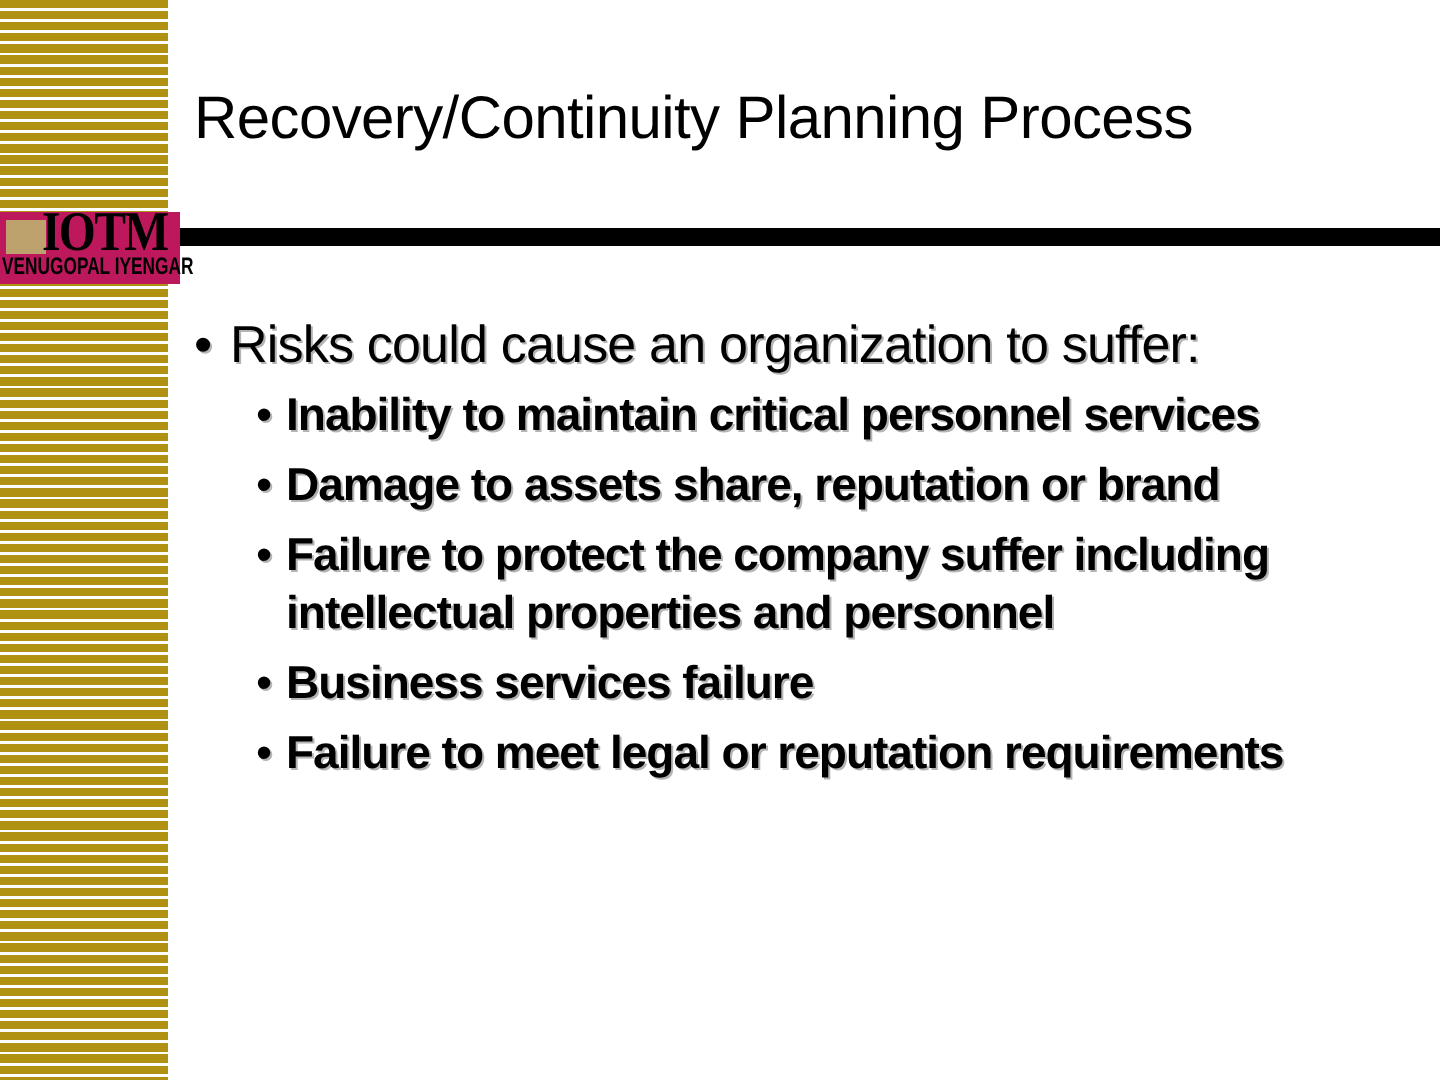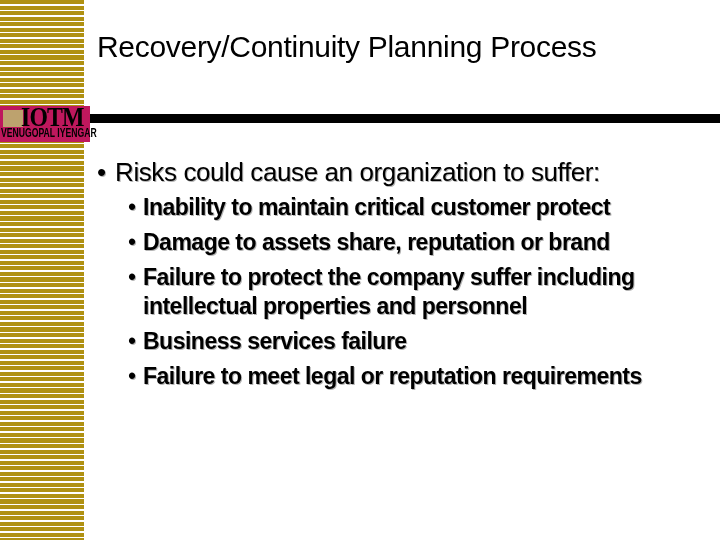--- a/index.html
+++ b/index.html
@@ -49,21 +49,21 @@
   }
 
   
   .title-bar {
     position:absolute; left:90px; right:0; top:114px; height:9px;
     background:var(--bar,#000);
   }
 
   
   .page-title {
-    position:absolute; left:97px; top:29px; right:10px;
+    position:absolute; left:97px; top:42px; right:10px;
     font-size:30px; line-height:36px; letter-spacing:-0.3px;
     color:#000; white-space:nowrap;
   }
 
   
   .content {
     position:absolute; left:90px; top:156px; width:630px;
   }
   .bullet-item { position:relative; }
   .bullet-item .marker {
@@ -104,21 +104,21 @@
   <div class="page-title">Recovery/Continuity Planning Process</div>
 
   <div class="content">
     <div class="bullet-item lvl1">
       <span class="marker">•</span>
       <span class="txt">Risks could cause an organization to suffer:</span>
     </div>
 
   <div class="bullet-item lvl2">
         <span class="marker">•</span>
-        <span class="txt">Inability to maintain critical customer protect</span>
+        <span class="txt">Inability to maintain critical personnel services</span>
       </div>
       <div class="bullet-item lvl2">
         <span class="marker">•</span>
         <span class="txt">Damage to assets share, reputation or brand</span>
       </div>
       <div class="bullet-item lvl2">
         <span class="marker">•</span>
         <span class="txt">Failure to protect the company suffer including
 intellectual properties and personnel</span>
       </div>

